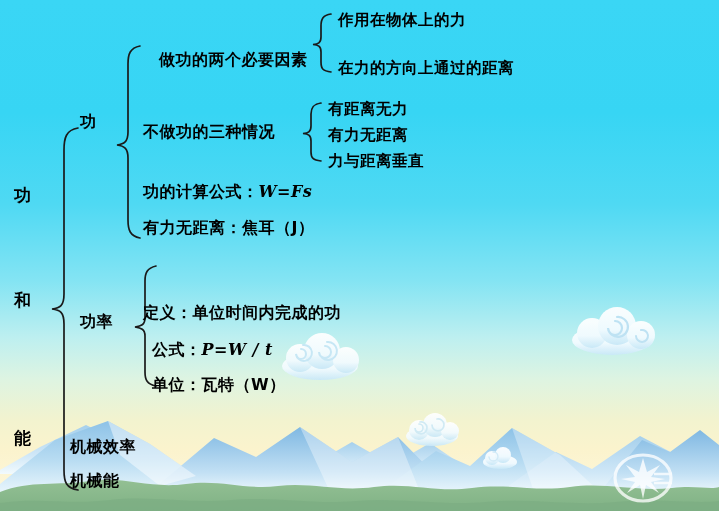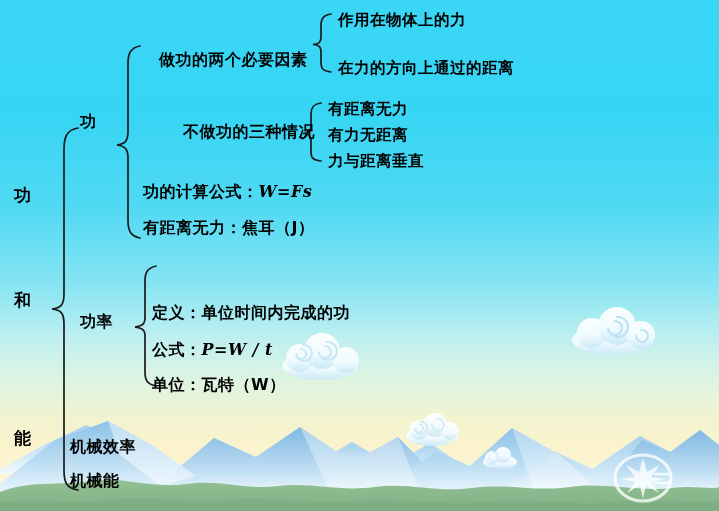--- a/index.html
+++ b/index.html
@@ -186,34 +186,34 @@
   <div class="txt lvl0" style="left:14px;top:184px;">功</div>
   <div class="txt lvl0" style="left:14px;top:289px;">和</div>
   <div class="txt lvl0" style="left:14px;top:427px;">能</div>
 
   <div class="txt lvl1" style="left:80px;top:112px;">功</div>
 
   <div class="txt lvl2" style="left:159px;top:50px;">做功的两个必要因素</div>
   <div class="txt lvl3" style="left:338px;top:10px;">作用在物体上的力</div>
   <div class="txt lvl3" style="left:338px;top:58px;">在力的方向上通过的距离</div>
 
-  <div class="txt lvl2" style="left:143px;top:122px;margin-left:40px;">不做功的三种情况</div>
+  <div class="txt lvl2" style="left:143px;top:122px;">不做功的三种情况</div>
   <div class="txt lvl3" style="left:328px;top:99px;">有距离无力</div>
   <div class="txt lvl3" style="left:328px;top:125px;">有力无距离</div>
   <div class="txt lvl3" style="left:328px;top:151px;">力与距离垂直</div>
 
   <div class="txt lvl2" style="left:143px;top:182px;">
     <span>功的计算公式：</span><span class="formula">W=Fs</span>
   </div>
 
-  <div class="txt lvl2" style="left:143px;top:218px;">有距离无力：焦耳（J）</div>
+  <div class="txt lvl2" style="left:143px;top:218px;">有力无距离：焦耳（J）</div>
 
   <div class="txt lvl1" style="left:80px;top:312px;">功率</div>
 
-  <div class="txt lvl2" style="left:152px;top:303px;">定义：单位时间内完成的功</div>
+  <div class="txt lvl2" style="left:143px;top:303px;">定义：单位时间内完成的功</div>
 
   <div class="txt lvl2" style="left:152px;top:340px;">
     <span>公式：</span><span class="formula">P=W / t</span>
   </div>
 
   <div class="txt lvl2" style="left:152px;top:375px;">单位：瓦特（W）</div>
 
   <div class="txt lvl2" style="left:70px;top:437px;text-align:right;">机械效率</div>
   <div class="txt lvl2" style="left:70px;top:471px;">机械能</div>
 

